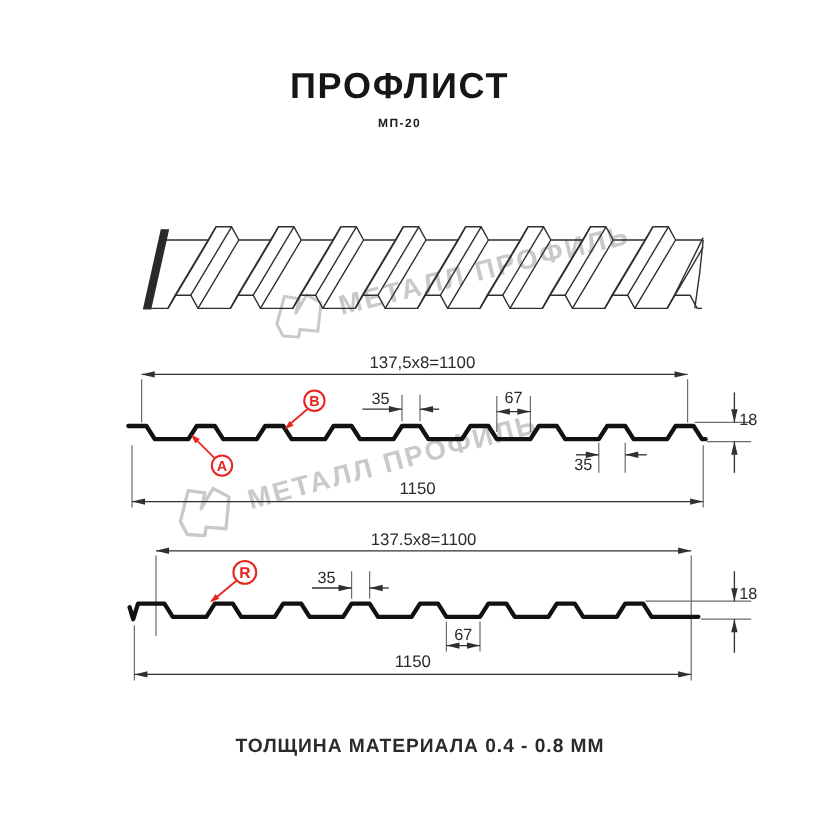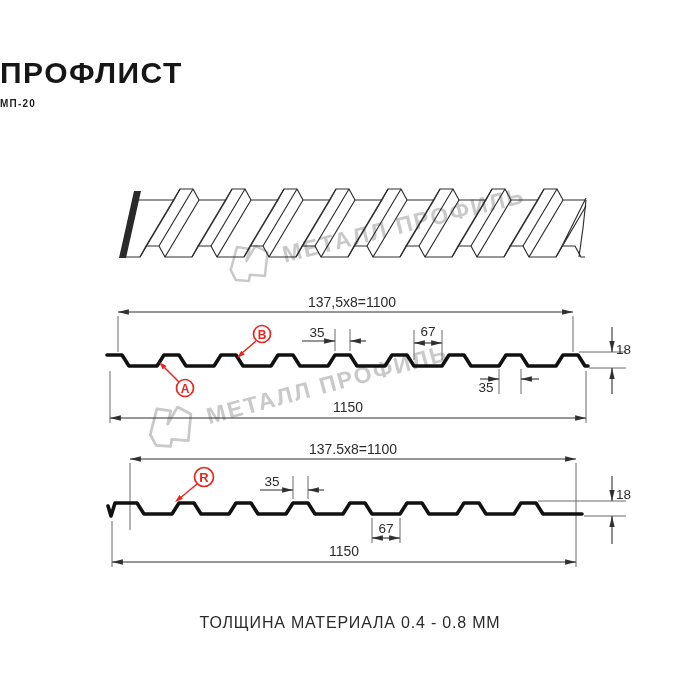--- a/index.html
+++ b/index.html
@@ -1,29 +1,29 @@
 <!DOCTYPE html>
 <html><head>
 <meta charset="utf-8">
 <style>
   html,body{margin:0;padding:0;}
   body{
     width:700px;height:700px;background:#ffffff;position:relative;overflow:hidden;
     font-family:"Liberation Sans","DejaVu Sans",sans-serif;
   }
-  .header{position:absolute;top:56px;left:0;width:666px;text-align:left;z-index:3;}
+  .header{position:absolute;top:56px;left:0;width:666px;text-align:center;z-index:3;}
   .title{
     font-size:30px;font-weight:900;letter-spacing:1.5px;color:#161616;line-height:1.1;
   }
   .subtitle{
     margin-top:9px;font-size:10px;font-weight:700;letter-spacing:1.2px;color:#1d1d1d;
   }
   .footer{
     position:absolute;top:614px;left:0;width:700px;text-align:center;z-index:3;
-    font-size:16px;font-weight:400;letter-spacing:0.8px;color:#2b2b2b;
+    font-size:16px;font-weight:700;letter-spacing:0.8px;color:#2b2b2b;
   }
   .watermark{
     position:absolute;display:flex;align-items:center;gap:10px;z-index:1;
     color:#c9c9c9;font-weight:700;white-space:nowrap;
   }
   .wm-text{font-size:23px;letter-spacing:2px;}
   #wm1{left:224px;top:238px;transform:rotate(-14deg);transform-origin:26px 26px;}
   #wm2{left:142px;top:400px;transform:rotate(-15deg);transform-origin:26px 26px;}
   #diagram{position:absolute;left:0;top:0;z-index:2;}
   #diagram text{fill:#2b2b2b;font-size:13.5px;font-family:"Liberation Sans","DejaVu Sans",sans-serif;}

